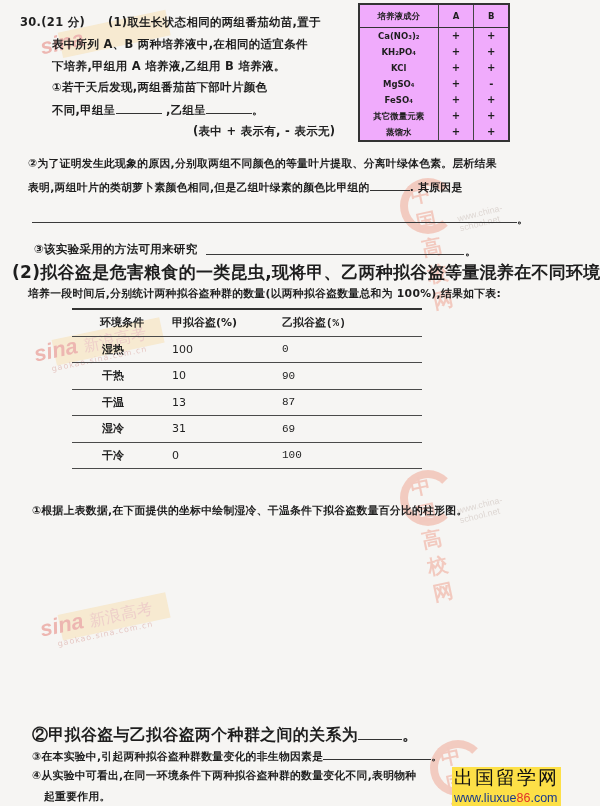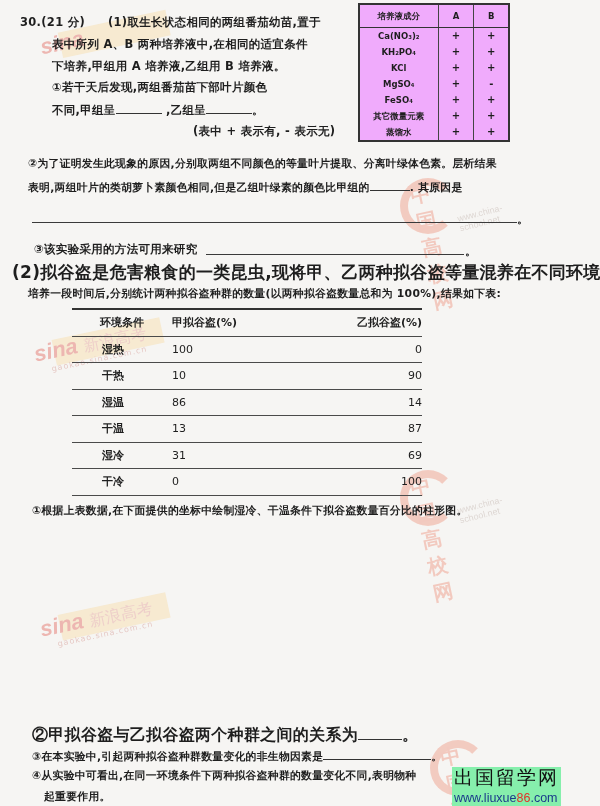--- a/index.html
+++ b/index.html
@@ -23,34 +23,34 @@
     .ntable td.sym { font-weight: bold; font-size: 10px; }
 
     
     .ptable { position: absolute; left: 72px; top: 308px; width: 350px; }
     .ptable table { width: 100%; border-collapse: collapse; font-size: 11px; }
     .ptable tr { height: 26.5px; }
     .ptable tr td { border-bottom: 1px solid #4a4a4a; }
     .ptable tr.head td { font-weight: bold; height: 24px; }
     .ptable td.c0 { width: 100px; padding-left: 30px; font-weight: bold; }
     .ptable td.c1 { width: 110px; }
-    .ptable td.c2 { text-align: right; }
+    .ptable td.c2 { text-align: left; font-family: Liberation Mono, monospace; }
     .ptable .topline { height: 1.5px; background: #333; }
 
     
     .wm-sina { position: absolute; transform: rotate(-12deg); opacity: 0.55; }
     .wm-sina .bg { position: absolute; left: 20px; top: 2px; width: 110px; height: 26px; background: #f7d79a; opacity: 0.7; }
     .wm-sina .logo { position: relative; font-family: "Liberation Sans", sans-serif; font-weight: bold; font-style: italic; color: #e6847c; font-size: 22px; }
     .wm-sina .cn { position: relative; color: #e8b0a8; font-size: 16px; margin-left: 6px; }
     .wm-sina .url { position: relative; display: block; color: #d9a49e; font-size: 8px; letter-spacing: 1px; margin-left: 14px; }
     .wm-china { position: absolute; opacity: 0.5; }
     .wm-china .circle { position: absolute; width: 56px; height: 56px; border: 8px solid #f0a28f; border-right-color: transparent; border-radius: 50%; }
     .wm-china .cn { position: absolute; left: 22px; top: 2px; font-size: 20px; color: #ef9f8c; font-weight: bold; transform: rotate(-12deg); letter-spacing: 1px; }
     .wm-china .url { position: absolute; left: 58px; top: 30px; font-size: 9px; color: #c5b8b2; transform: rotate(-14deg); font-family: "Liberation Sans", sans-serif; }
-    .wm-liuxue { position: absolute; left: 452px; top: 767px; background: #86efac; padding: 0 2px; }
+    .wm-liuxue { position: absolute; left: 452px; top: 767px; background: #fde047; padding: 0 2px; }
     .wm-liuxue .cn { font-size: 19px; color: #111; letter-spacing: 2px; display: block; line-height: 20px; }
     .wm-liuxue .url { font-family: "Liberation Sans", sans-serif; font-size: 12.5px; color: #1a3a8a; line-height: 14px; }
     .wm-liuxue .url .red { color: #e0322a; }
   </style>
 </head>
 <body>
 
 <div class="page">
 
   <div class="wm-sina" style="left:40px; top:30px;">
@@ -171,25 +171,20 @@
             <td class="c0">湿热</td>
             <td class="c1">100</td>
             <td class="c2">0</td>
           </tr>
       <tr>
             <td class="c0">干热</td>
             <td class="c1">10</td>
             <td class="c2">90</td>
           </tr>
       <tr>
-            <td class="c0">湿温</td>
-            <td class="c1">86</td>
-            <td class="c2">14</td>
-          </tr>
-      <tr>
             <td class="c0">干温</td>
             <td class="c1">13</td>
             <td class="c2">87</td>
           </tr>
       <tr>
             <td class="c0">湿冷</td>
             <td class="c1">31</td>
             <td class="c2">69</td>
           </tr>
       <tr>

